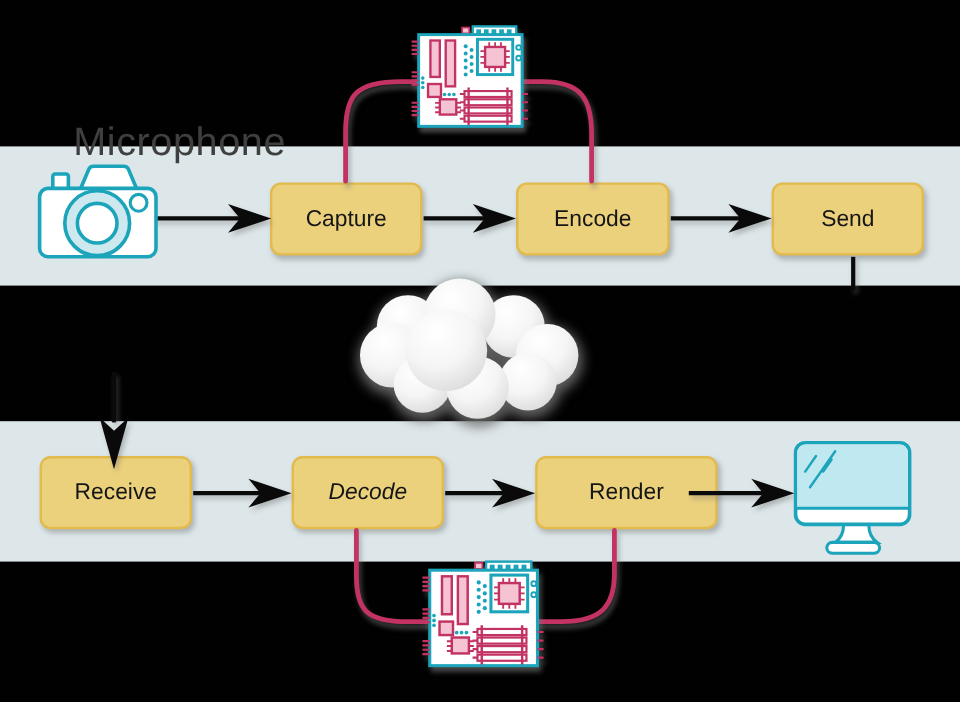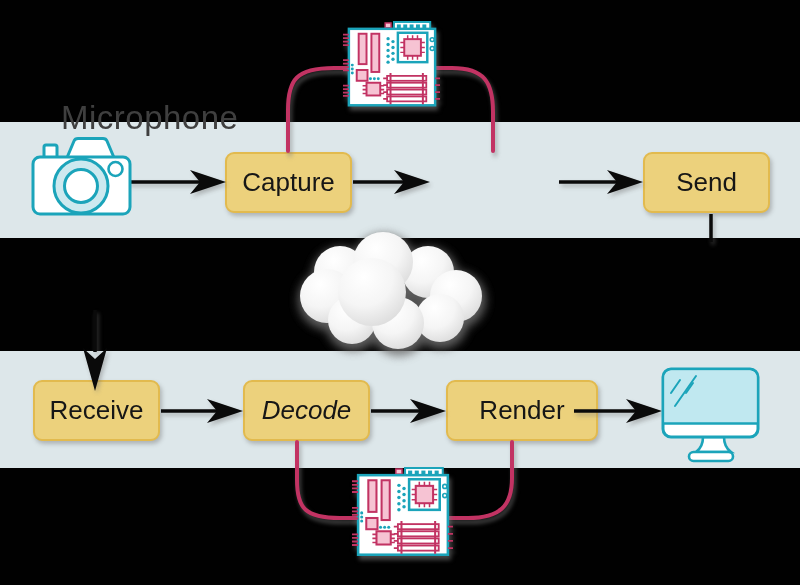--- a/index.html
+++ b/index.html
@@ -29,21 +29,21 @@
     position:absolute;left:21px;top:101px;
     font-size:33px;line-height:1;letter-spacing:.5px;
     color:var(--color-label_text);font-weight:400;white-space:nowrap;margin-left:40px;
   }
   .node{
     position:absolute;height:61px;box-sizing:border-box;
     background:var(--color-node_fill);
     border:2px solid var(--color-node_border);
     border-radius:9px;
     display:flex;align-items:center;justify-content:center;
-    font-size:26px;color:var(--color-node_text);
+    font-size:19px;color:var(--color-node_text);
     box-shadow:2px 3px 4px rgba(105,105,105,.40);
     z-index:2;
   }
   .node.capture{left:225px;top:152px;width:127px;}
   .node.encode {left:430px;top:152px;width:128px;}
   .node.send   {left:643px;top:152px;width:127px;}
   .node.receive{left:33px; top:380px;width:127px;}
   .node.decode {left:243px;top:380px;width:127px;font-style:italic;}
   .node.render {left:446px;top:380px;width:152px;}
   svg.overlay{position:absolute;left:0;top:0;z-index:3;pointer-events:none;}
@@ -63,20 +63,23 @@
 <div class="stage">
 
   <div class="band top"></div>
   <div class="band bottom"></div>
 
   <div class="src-label">Microphone</div>
 
   <div class="node capture">
       <span>Capture</span>
     </div>
+  <div class="node encode">
+      <span>Encode</span>
+    </div>
   <div class="node receive">
       <span>Receive</span>
     </div>
   <div class="node send">
       <span>Send</span>
     </div>
   <div class="node decode">
       <span>Decode</span>
     </div>
   <div class="node render">

